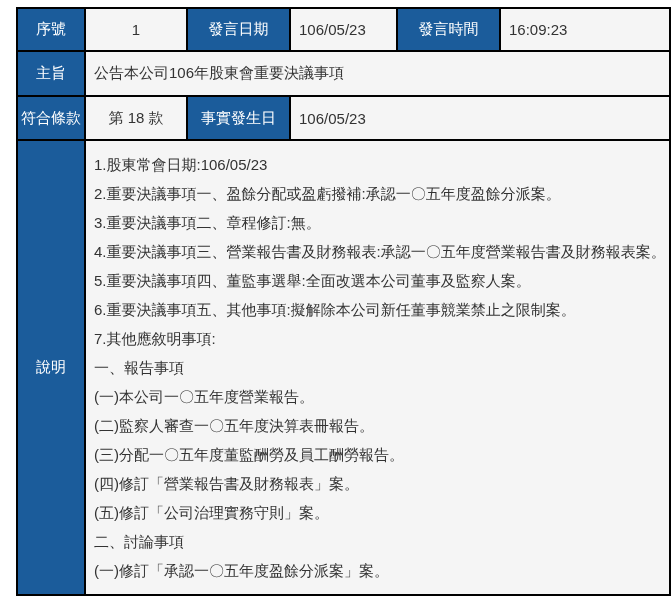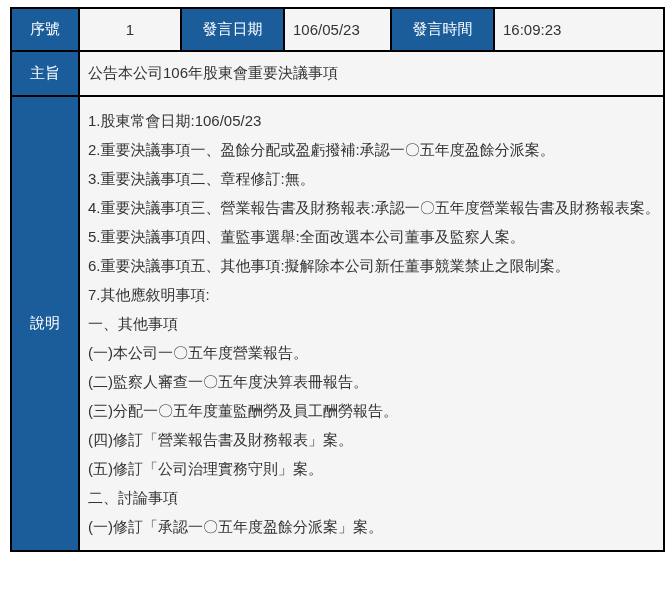--- a/index.html
+++ b/index.html
@@ -5,21 +5,21 @@
   html, body {
     margin: 0;
     padding: 0;
     background: #ffffff;
     width: 672px;
     height: 600px;
     font-family: "Liberation Sans", "DejaVu Sans", sans-serif;
   }
   .announce-table {
     position: absolute;
-    left: 10px;
+    left: 16px;
     top: 7px;
     width: 653px;
     border-collapse: collapse;
     table-layout: fixed;
   }
   .announce-table col.c1 { width: 68px; }
   .announce-table col.c2 { width: 102px; }
   .announce-table col.c3 { width: 103px; }
   .announce-table col.c4 { width: 107px; }
   .announce-table col.c5 { width: 103px; }
@@ -76,31 +76,37 @@
       <td class="center">1</td>
       <th>發言日期</th>
       <td>106/05/23</td>
       <th>發言時間</th>
       <td>16:09:23</td>
     </tr>
     <tr class="row-mid">
       <th>主旨</th>
       <td colspan="5">公告本公司106年股東會重要決議事項</td>
     </tr>
+    <tr class="row-mid">
+      <th>符合條款</th>
+      <td class="center">第 18 款</td>
+      <th>事實發生日</th>
+      <td colspan="3">106/05/23</td>
+    </tr>
     <tr>
       <th>說明</th>
       <td colspan="5" class="desc-cell">
           <div class="desc-line">1.股東常會日期:106/05/23</div>
           <div class="desc-line">2.重要決議事項一、盈餘分配或盈虧撥補:承認一〇五年度盈餘分派案。</div>
           <div class="desc-line">3.重要決議事項二、章程修訂:無。</div>
           <div class="desc-line">4.重要決議事項三、營業報告書及財務報表:承認一〇五年度營業報告書及財務報表案。</div>
           <div class="desc-line">5.重要決議事項四、董監事選舉:全面改選本公司董事及監察人案。</div>
           <div class="desc-line">6.重要決議事項五、其他事項:擬解除本公司新任董事競業禁止之限制案。</div>
           <div class="desc-line">7.其他應敘明事項:</div>
-          <div class="desc-line">一、其他事項</div>
+          <div class="desc-line">一、報告事項</div>
           <div class="desc-line">(一)本公司一〇五年度營業報告。</div>
           <div class="desc-line">(二)監察人審查一〇五年度決算表冊報告。</div>
           <div class="desc-line">(三)分配一〇五年度董監酬勞及員工酬勞報告。</div>
           <div class="desc-line">(四)修訂「營業報告書及財務報表」案。</div>
           <div class="desc-line">(五)修訂「公司治理實務守則」案。</div>
           <div class="desc-line">二、討論事項</div>
           <div class="desc-line">(一)修訂「承認一〇五年度盈餘分派案」案。</div>
         </td>
     </tr>
   </tbody>

